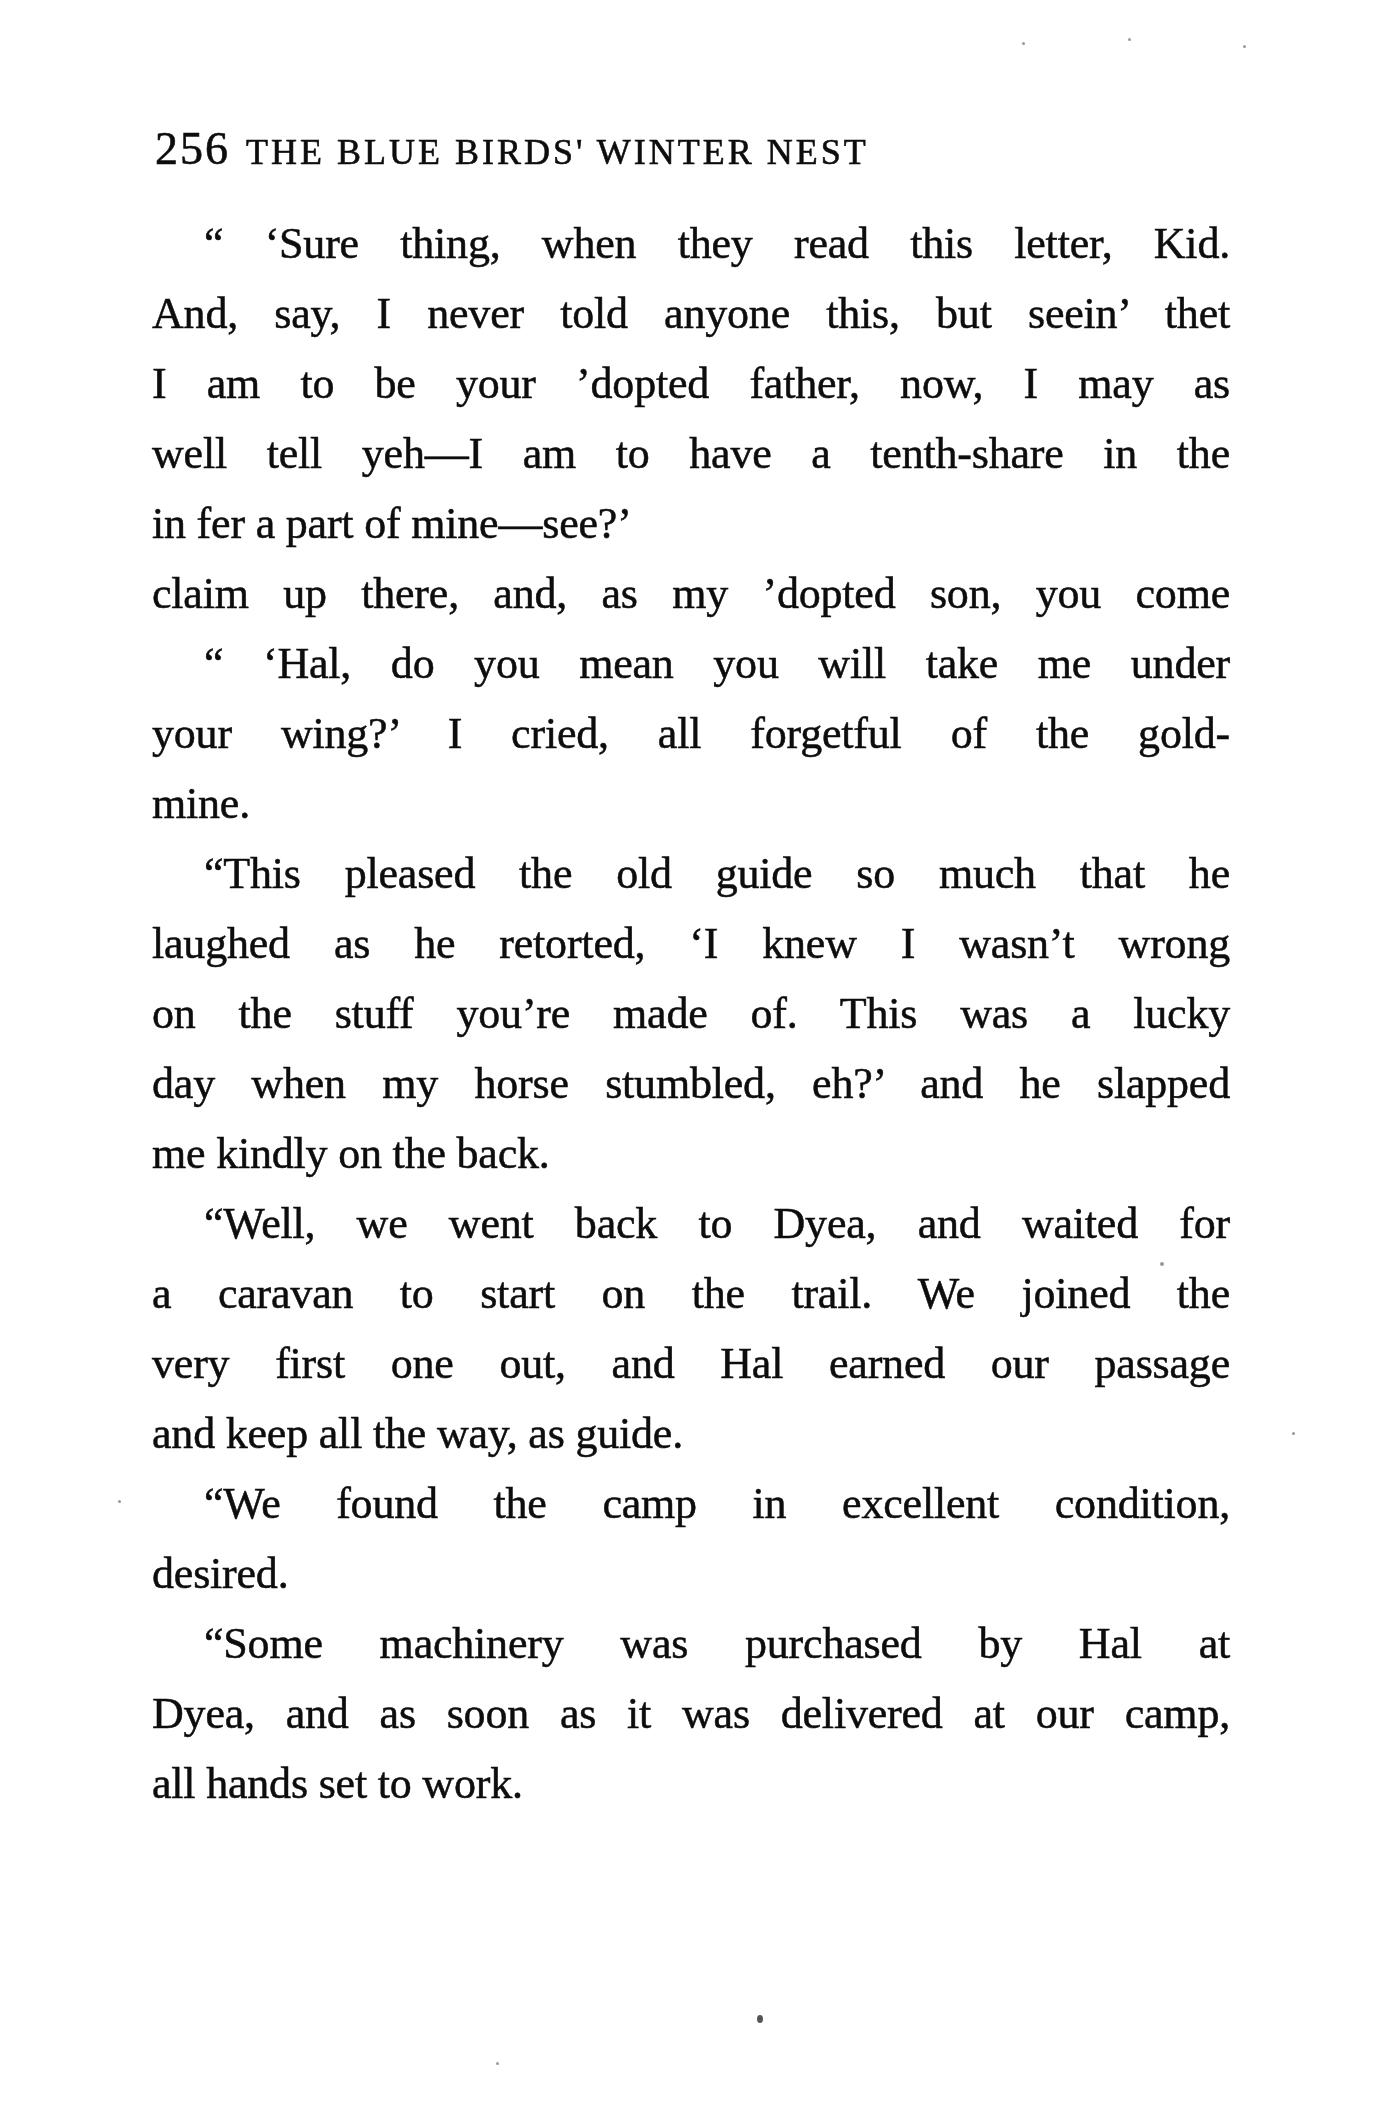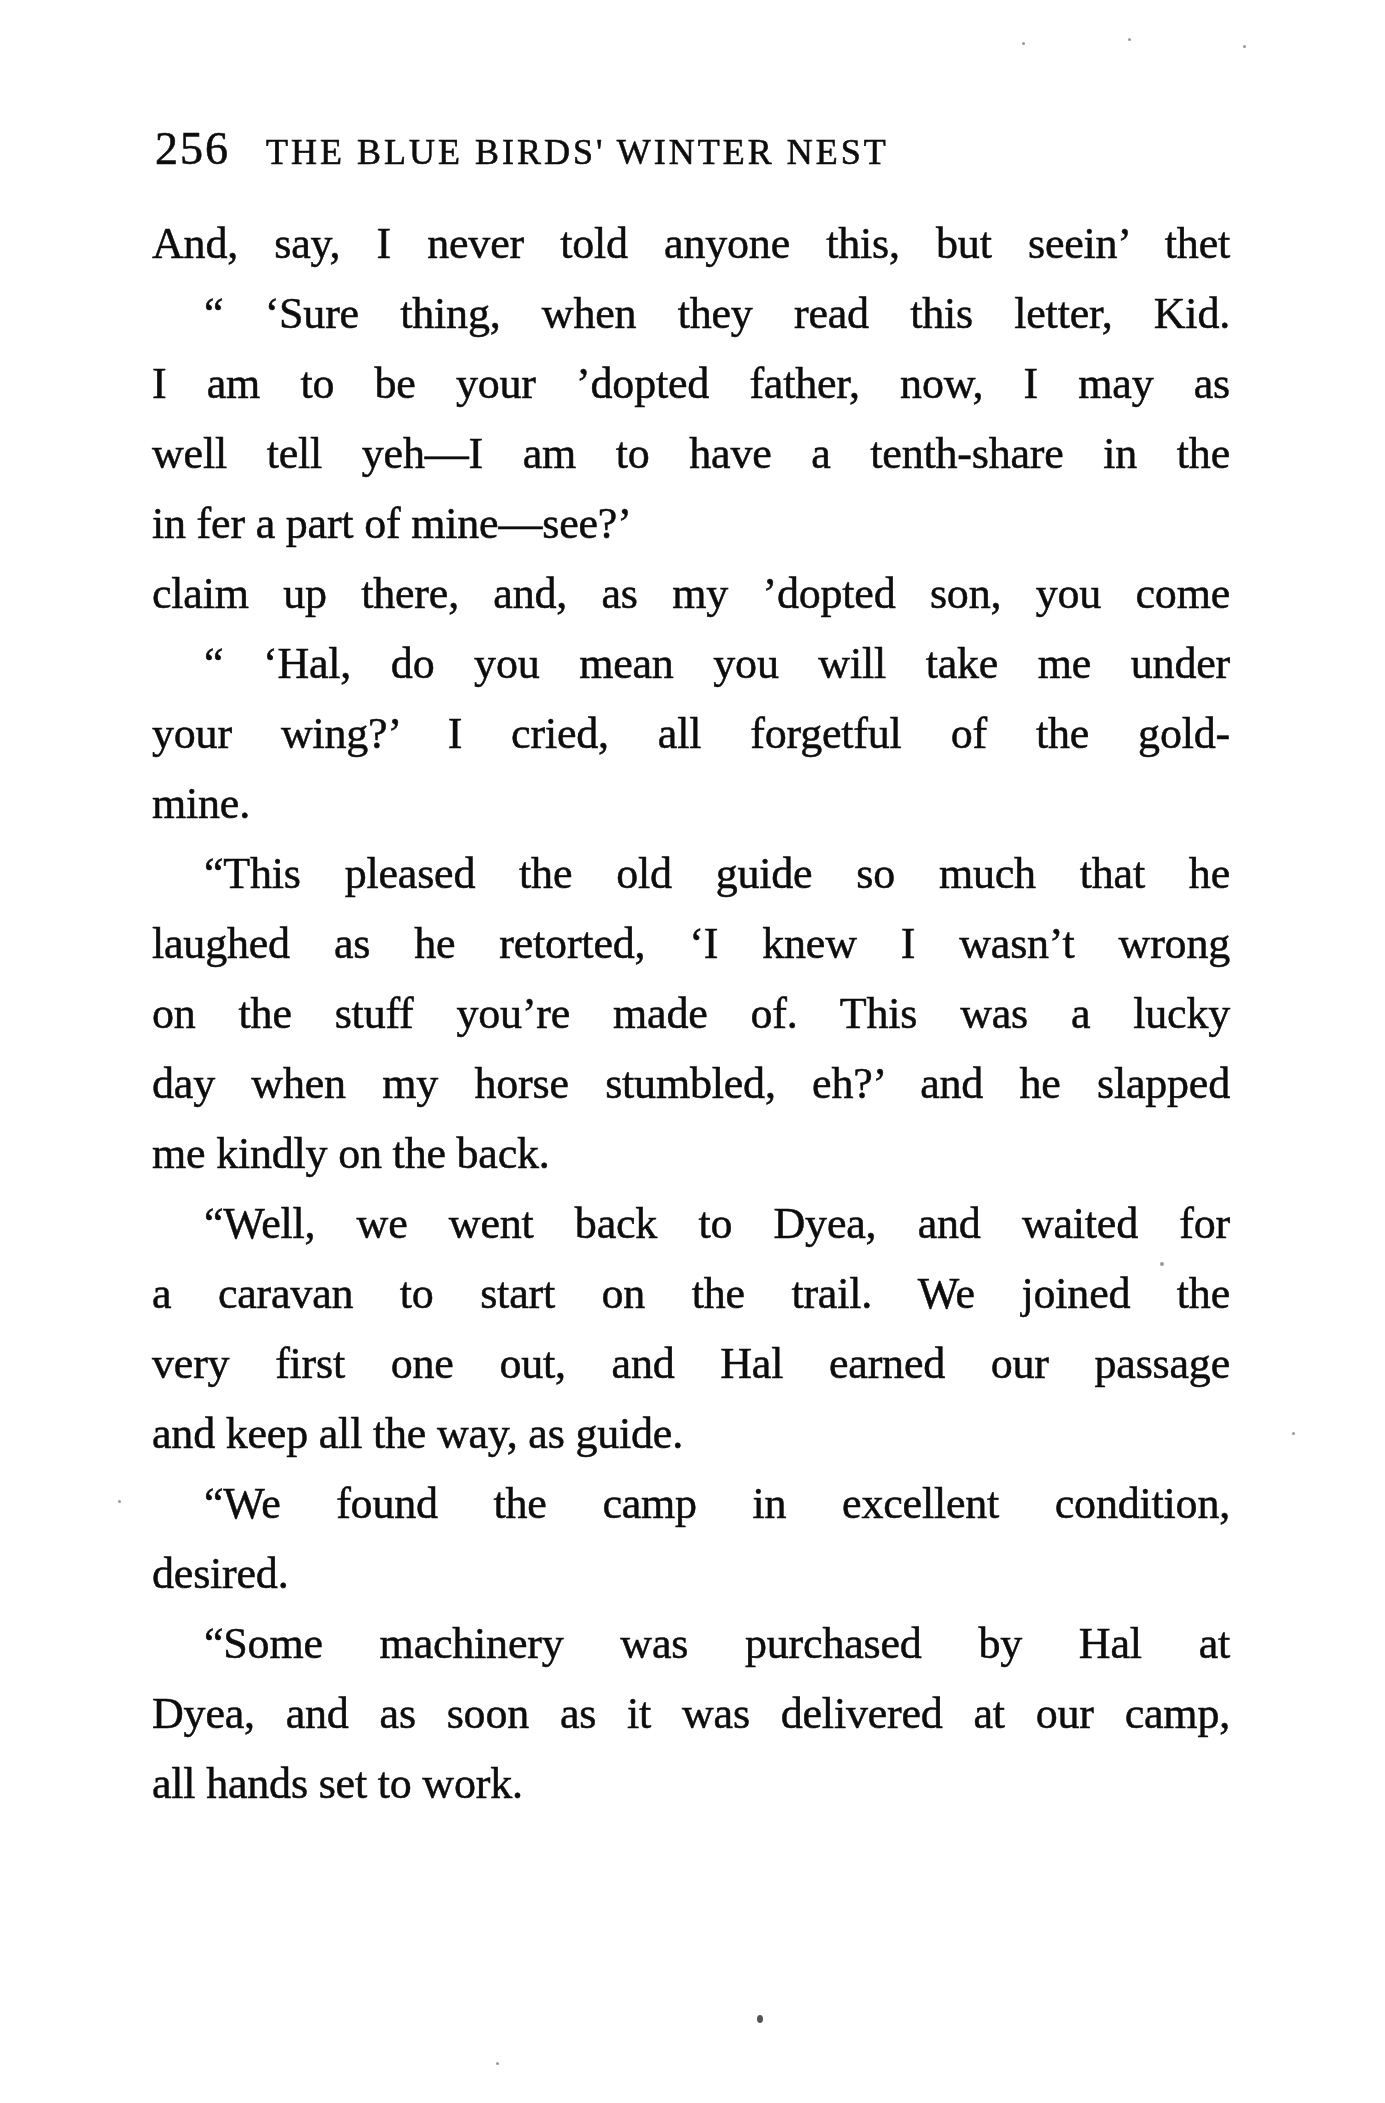--- a/index.html
+++ b/index.html
@@ -20,21 +20,21 @@
     height: 2103px;
     background: #ffffff;
   }
   
   .running-head {
     position: absolute;
     left: 155px;
     top: 122px;
     display: flex;
     align-items: baseline;
-    gap: 36px;
+    gap: 16px;
     white-space: nowrap;
     -webkit-text-stroke: 0.6px currentColor;
   }
   .page-number {
     font-size: 46px;
     letter-spacing: 2px;
   }
   .head-title {
     font-size: 36px;
     letter-spacing: 3px;
@@ -76,22 +76,22 @@
 <body>
 
 <div class="page">
 
   <header class="running-head">
     <span class="page-number">256</span>
     <span class="head-title">THE BLUE BIRDS' WINTER NEST</span>
   </header>
 
   <main class="text-block">
+      <div class="line indent">“ ‘Sure thing, when they read this letter, Kid.</div>
       <div class="line">And, say, I never told anyone this, but seein’ thet</div>
-      <div class="line indent">“ ‘Sure thing, when they read this letter, Kid.</div>
       <div class="line">I am to be your ’dopted father, now, I may as</div>
       <div class="line">well tell yeh—I am to have a tenth-share in the</div>
       <div class="line paraEnd">in fer a part of mine—see?’</div>
       <div class="line">claim up there, and, as my ’dopted son, you come</div>
       <div class="line indent">“ ‘Hal, do you mean you will take me under</div>
       <div class="line">your wing?’ I cried, all forgetful of the gold-</div>
       <div class="line paraEnd">mine.</div>
       <div class="line indent">“This pleased the old guide so much that he</div>
       <div class="line">laughed as he retorted, ‘I knew I wasn’t wrong</div>
       <div class="line">on the stuff you’re made of.  This was a lucky</div>

